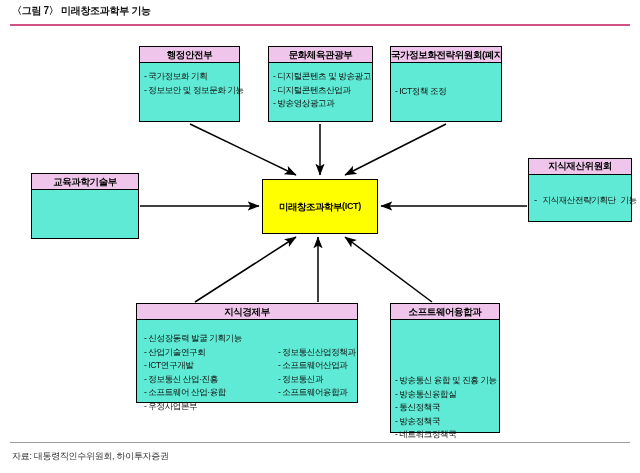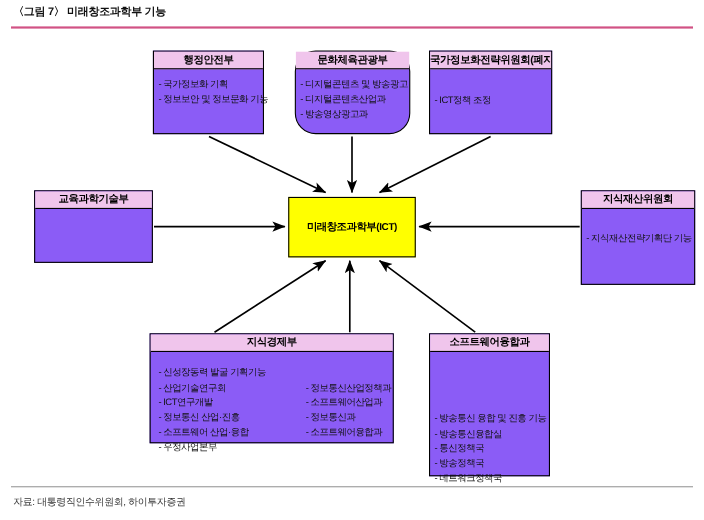--- a/index.html
+++ b/index.html
@@ -56,21 +56,21 @@
     left: 0; top: 0;
     width: 640px;
     height: 408px;
   }
 
   
   .node {
     position: absolute;
     box-sizing: border-box;
     border: 1.4px solid #000000;
-    background: #8b5cf6;
+    background: #5eead4;
     z-index: 5;
   }
   .node-title {
     box-sizing: border-box;
     width: 100%;
     background: #f0c5ec;
     border-bottom: 1.4px solid #000000;
     text-align: center;
     font-size: 9.5px;
     font-weight: bold;
@@ -104,24 +104,24 @@
   
   .cols {
     display: flex;
     gap: 14px;
   }
   .cols .col-left { width: 120px; flex: none; }
   .cols .col-right { width: 110px; flex: none; padding-top: 13.5px; }
 
   
   #node-mopas      { left: 139px; top: 18px;  width: 101px; height: 76px; }
-  #node-mcst       { left: 268px; top: 18px;  width: 105px; height: 76px; border-radius: 19px; }
+  #node-mcst       { left: 268px; top: 18px;  width: 105px; height: 76px; }
   #node-nisc       { left: 390px; top: 18px;  width: 112px; height: 76px; }
   #node-mest       { left: 31px;  top: 145px; width: 108px; height: 66px; }
-  #node-ipc        { left: 528px; top: 145px; width: 104px; height: 86px; }
+  #node-ipc        { left: 528px; top: 130px; width: 104px; height: 64px; font-family: Liberation Mono, monospace; }
   #node-mke        { left: 136px; top: 275px; width: 222px; height: 100px; }
   #node-kcc        { left: 390px; top: 275px; width: 110px; height: 130px; }
 
   #node-mest .node-body,
   #node-ipc  .node-body { padding-top: 12px; }
   #node-nisc .node-body { padding-top: 22px; }
   #node-ipc  .node-body { padding-top: 20px; }
   #node-kcc  .node-body { padding-top: 18px; margin-top: 36px; }
   #node-mke  .node-body { padding-top: 12px; padding-left: 7px; }
 

